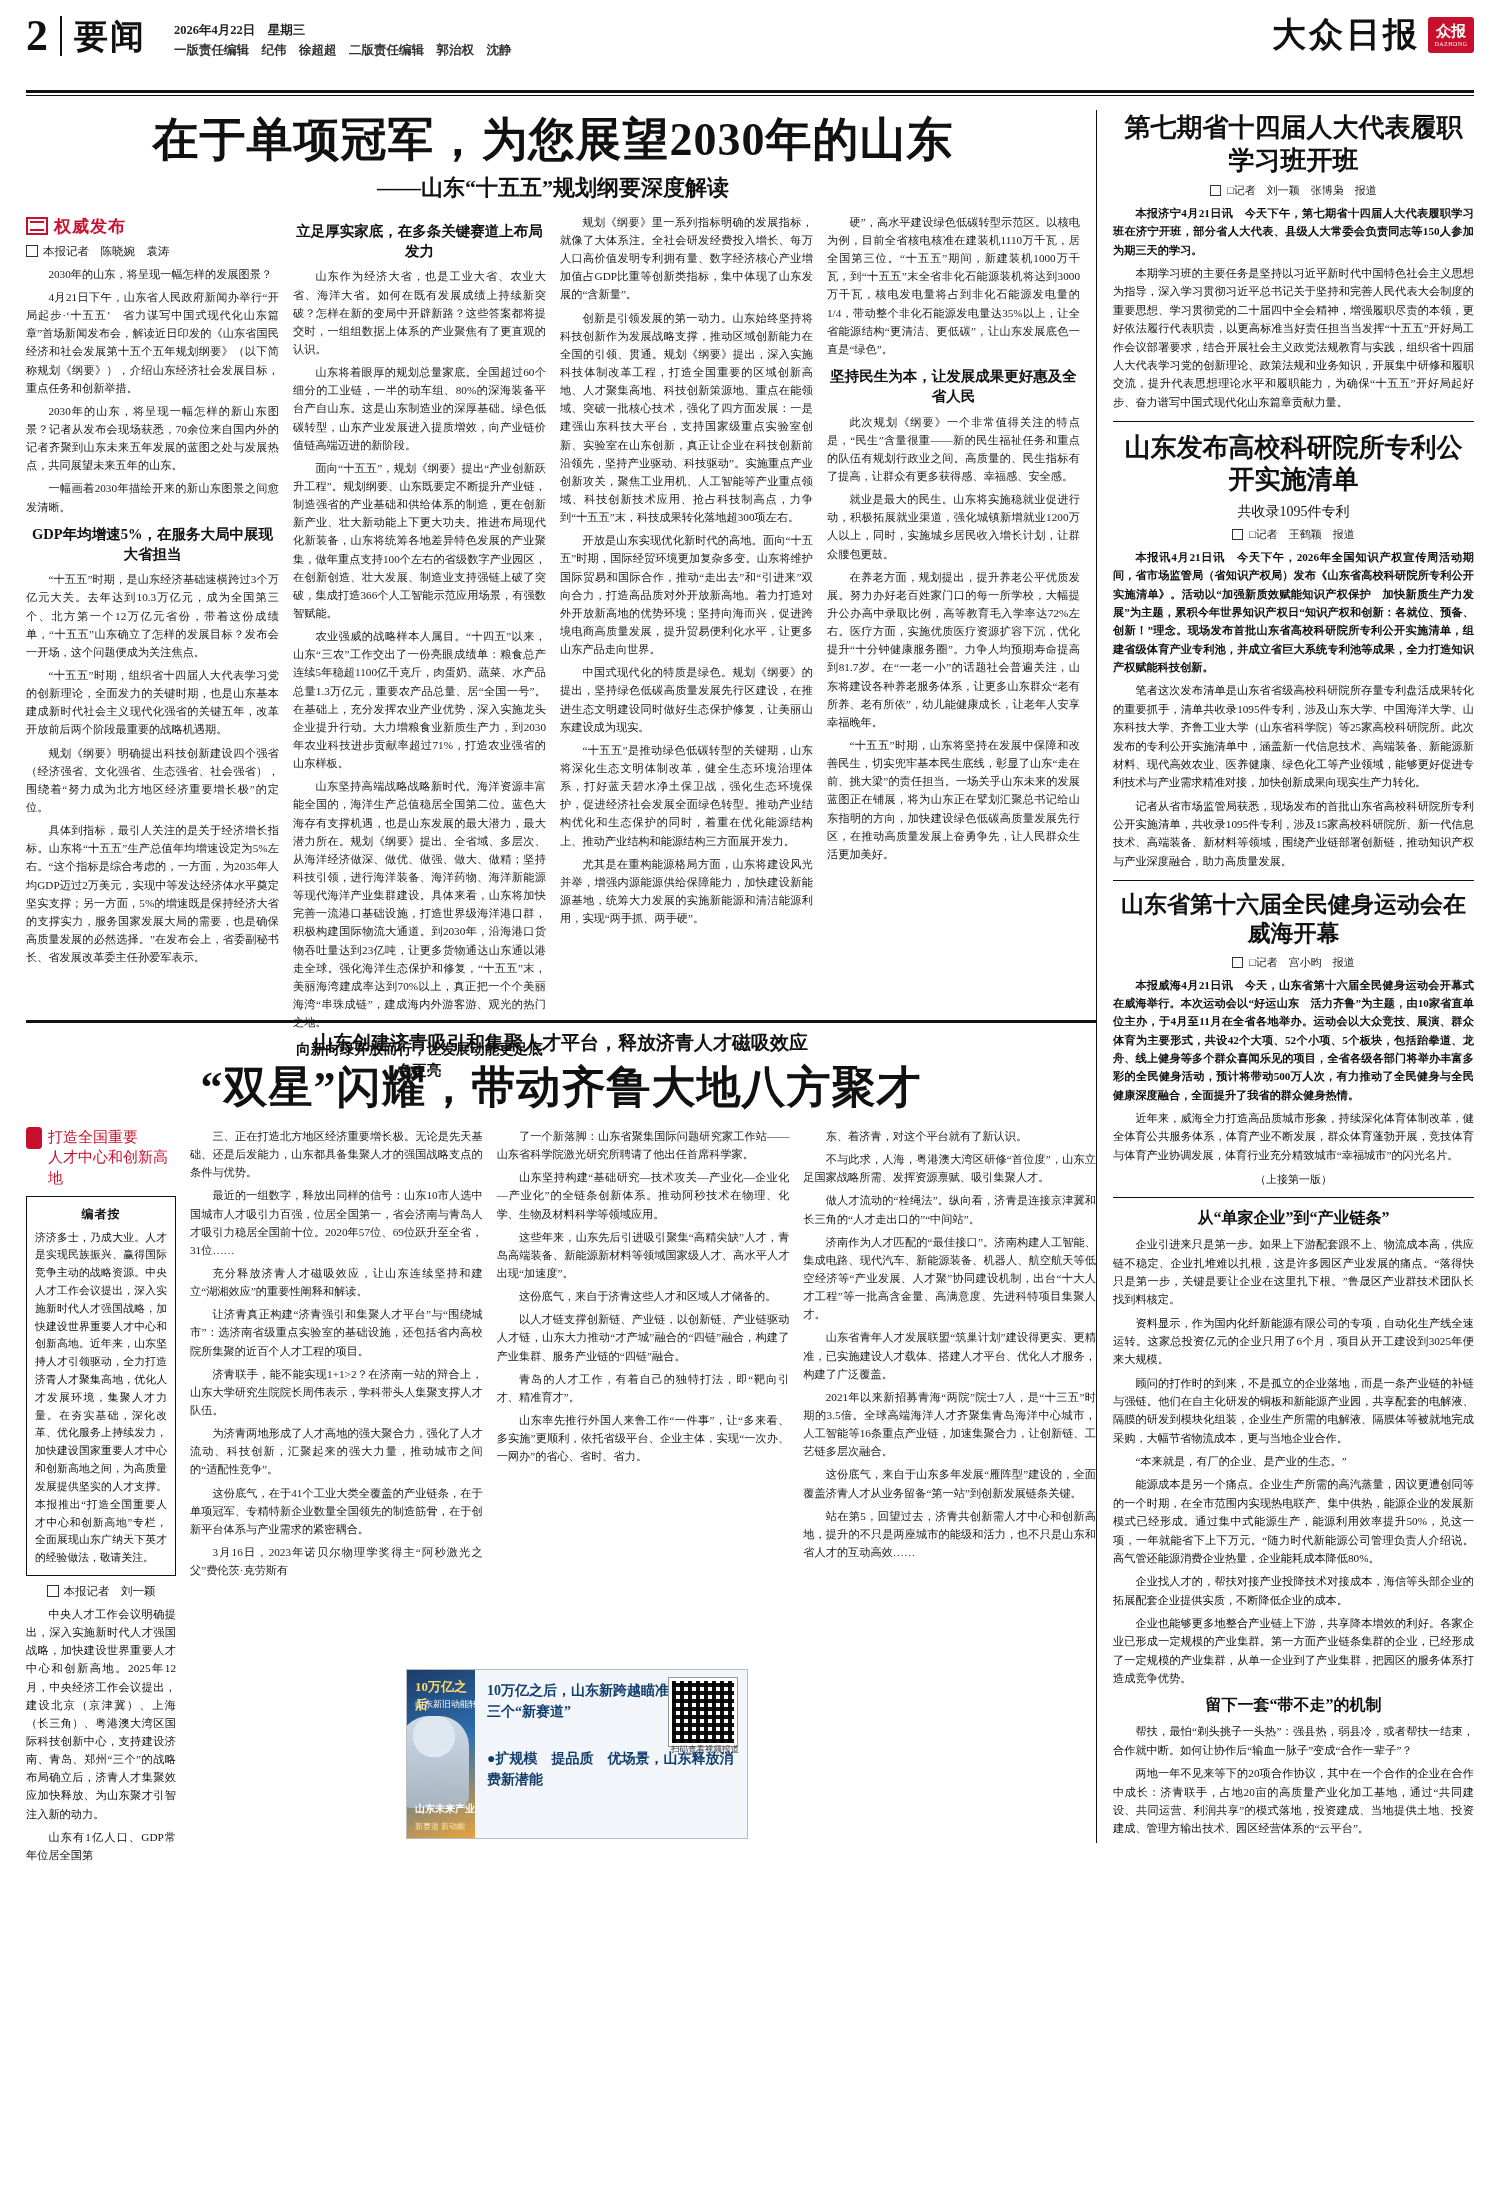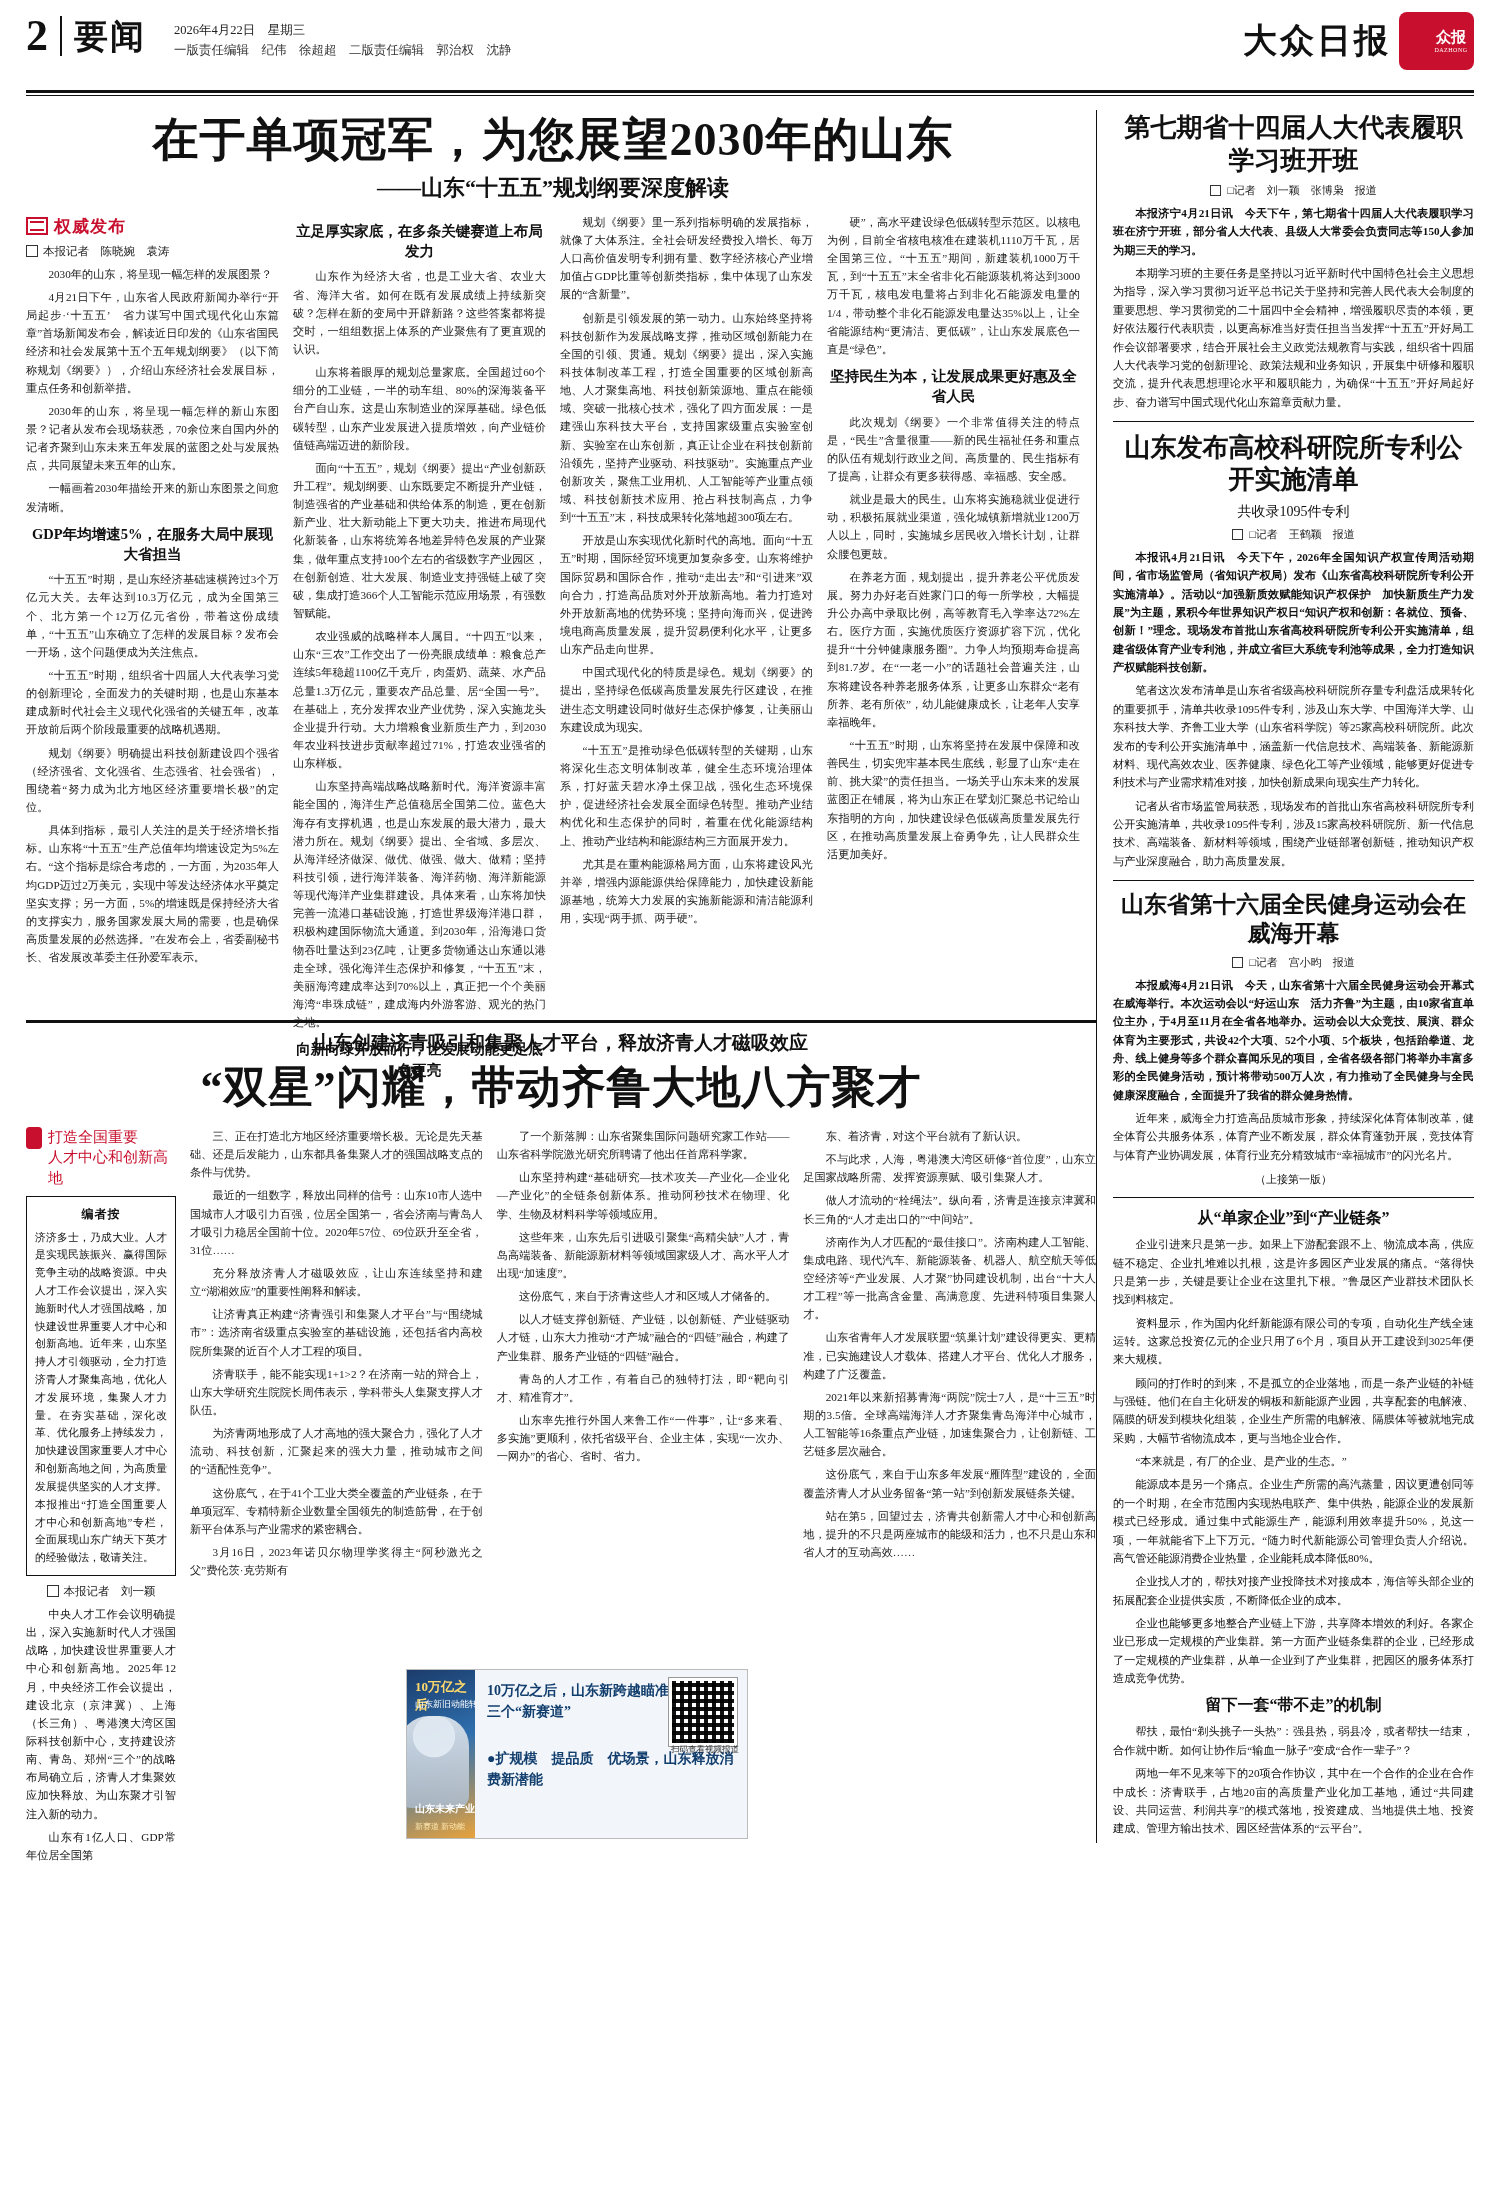--- a/index.html
+++ b/index.html
@@ -12,26 +12,26 @@
     overflow:hidden;
   }
   .page{position:relative;width:1500px;height:2189px;box-sizing:border-box;padding:0 26px;}
 
   
   .masthead{display:flex;align-items:flex-start;padding-top:14px;height:72px;position:relative;}
   .pagenum-box{display:flex;align-items:center;}
   .pagenum{font-size:44px;font-weight:700;font-family:"Liberation Serif",serif;line-height:1;padding-right:12px;color:#111;}
   .vrule{width:2px;height:40px;background:#111;margin-right:12px;}
   .section-name{font-size:34px;font-weight:700;letter-spacing:2px;line-height:1;padding-top:2px;}
-  .dateblock{margin-left:28px;padding-top:6px;font-size:12.5px;color:#222;line-height:1.6;}
+  .dateblock{margin-left:28px;padding-top:6px;font-size:12.5px;color:#222;line-height:1.6;font-weight:bold;}
   .dateblock .line2{color:#333;}
   .logo{position:absolute;right:0;top:12px;display:flex;align-items:center;}
   .logo-text{font-size:34px;font-weight:700;letter-spacing:3px;font-family:"DejaVu Serif",serif;}
-  .logo-mark{width:46px;height:58px;background:#c8102e;color:#fff;border-radius:8px;margin-left:8px;
-    display:flex;flex-direction:column;align-items:center;justify-content:center;line-height:1;padding-left:29px;}
+  .logo-mark{width:46px;height:36px;background:#c8102e;color:#fff;border-radius:3px;margin-left:8px;
+    display:flex;flex-direction:column;align-items:center;justify-content:center;line-height:1;}
   .logo-mark .cn{font-size:15px;font-weight:700;}
   .logo-mark .en{font-size:6px;letter-spacing:.5px;margin-top:2px;}
 
   .rule-thick{height:3px;background:#111;margin-top:4px;}
   .rule-thin{height:1px;background:#111;margin-top:2px;}
 
   
   .body-grid{display:flex;margin-top:14px;}
   .left-zone{width:1070px;position:relative;padding-right:16px;box-sizing:border-box;}
   .right-zone{width:378px;border-left:1px solid #111;padding-left:16px;box-sizing:border-box;}

